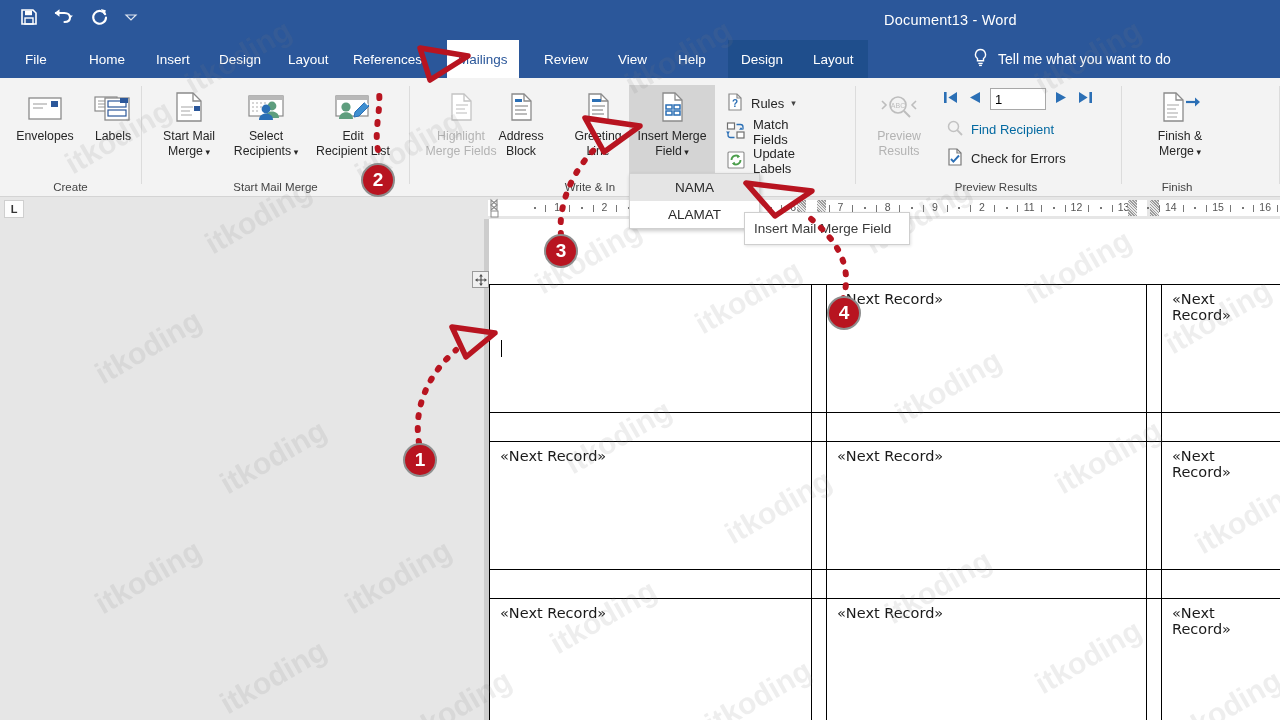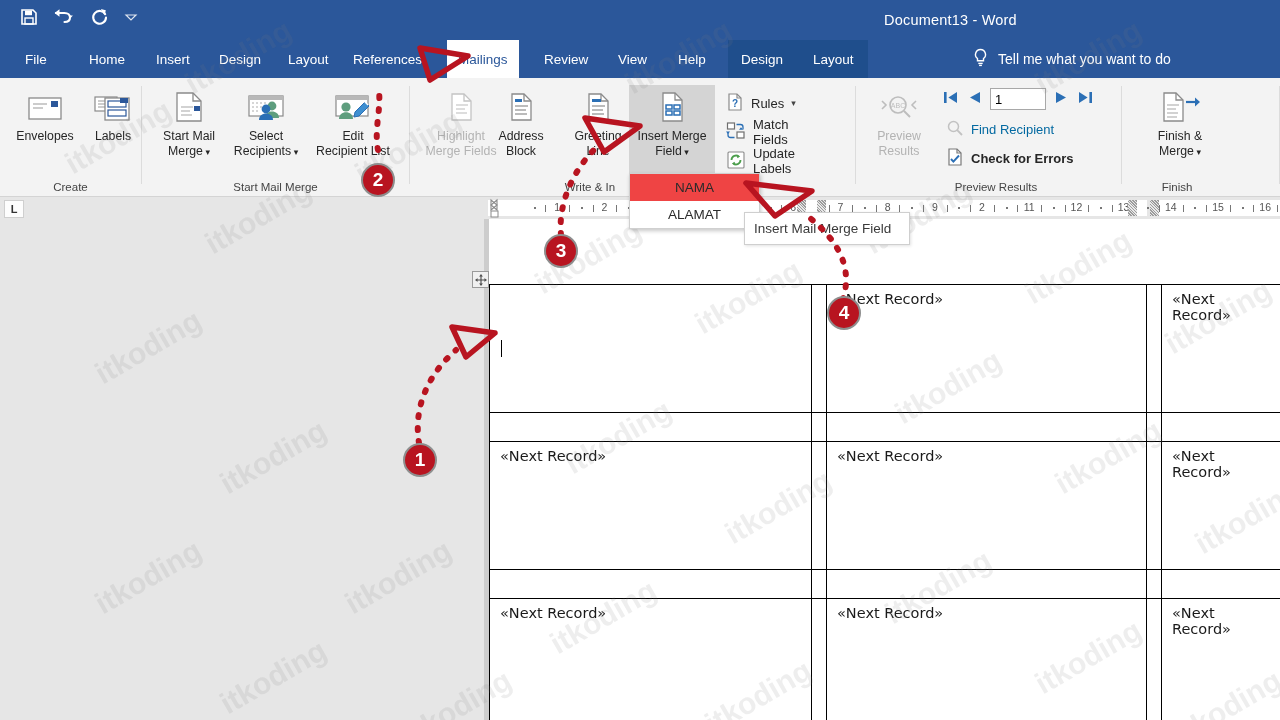--- a/index.html
+++ b/index.html
@@ -139,21 +139,21 @@
   
   .dropdown {
     position:absolute; left:629px; top:173px; width:131px; height:56px;
     background:#ffffff; border:1px solid #d0d0d0;
     box-shadow:1px 2px 4px rgba(0,0,0,.22); z-index:40;
   }
   .dropdown .mi {
     height:27px; display:flex; align-items:center; justify-content:center;
     font-size:13.5px; color:#2b2b2b; cursor:default;
   }
-  .dropdown .mi.sel { background:#ef4444; }
+  .dropdown .mi.sel { background:#e5e5e5; }
 
   
   .tooltip {
     position:absolute; left:744px; top:212px; width:166px; height:33px;
     background:#ffffff; border:1px solid #cfcfcf;
     display:flex; align-items:center; padding-left:9px;
     font-size:13.5px; color:#3a3a3a; z-index:45;
     box-shadow:1px 1px 3px rgba(0,0,0,.12);
   }
 
@@ -453,21 +453,21 @@
 
       <div class="smallbtn dis" style="left:86px; top:38px;">
         <span>
           <svg width="18" height="18" viewBox="0 0 18 18">
               <circle cx="7.5" cy="7.5" r="5" fill="none" stroke="#c2c2c2" stroke-width="1.5"></circle>
               <path d="M11.2 11.2L16 16" stroke="#c2c2c2" stroke-width="1.8"></path>
             </svg>
         </span>
         <span>Find Recipient</span>
       </div>
-      <div class="smallbtn" style="left:86px; top:67px;font-weight:bold;">
+      <div class="smallbtn" style="left:86px; top:67px;">
         <span>
           <svg width="18" height="20" viewBox="0 0 18 20">
               <path d="M3 2h8l4 4v12H3z" fill="#fff" stroke="#7a7a7a" stroke-width="1.2"></path>
               <path d="M11 2v4h4" fill="none" stroke="#7a7a7a" stroke-width="1.2"></path>
               <path d="M5 12l2.4 2.6L13 8.5" fill="none" stroke="#2b6fb5" stroke-width="1.9"></path>
             </svg>
         </span>
         <span>Check for Errors</span>
       </div>
       <div class="glabel" style="left:60px; width:160px;">Preview Results</div>

